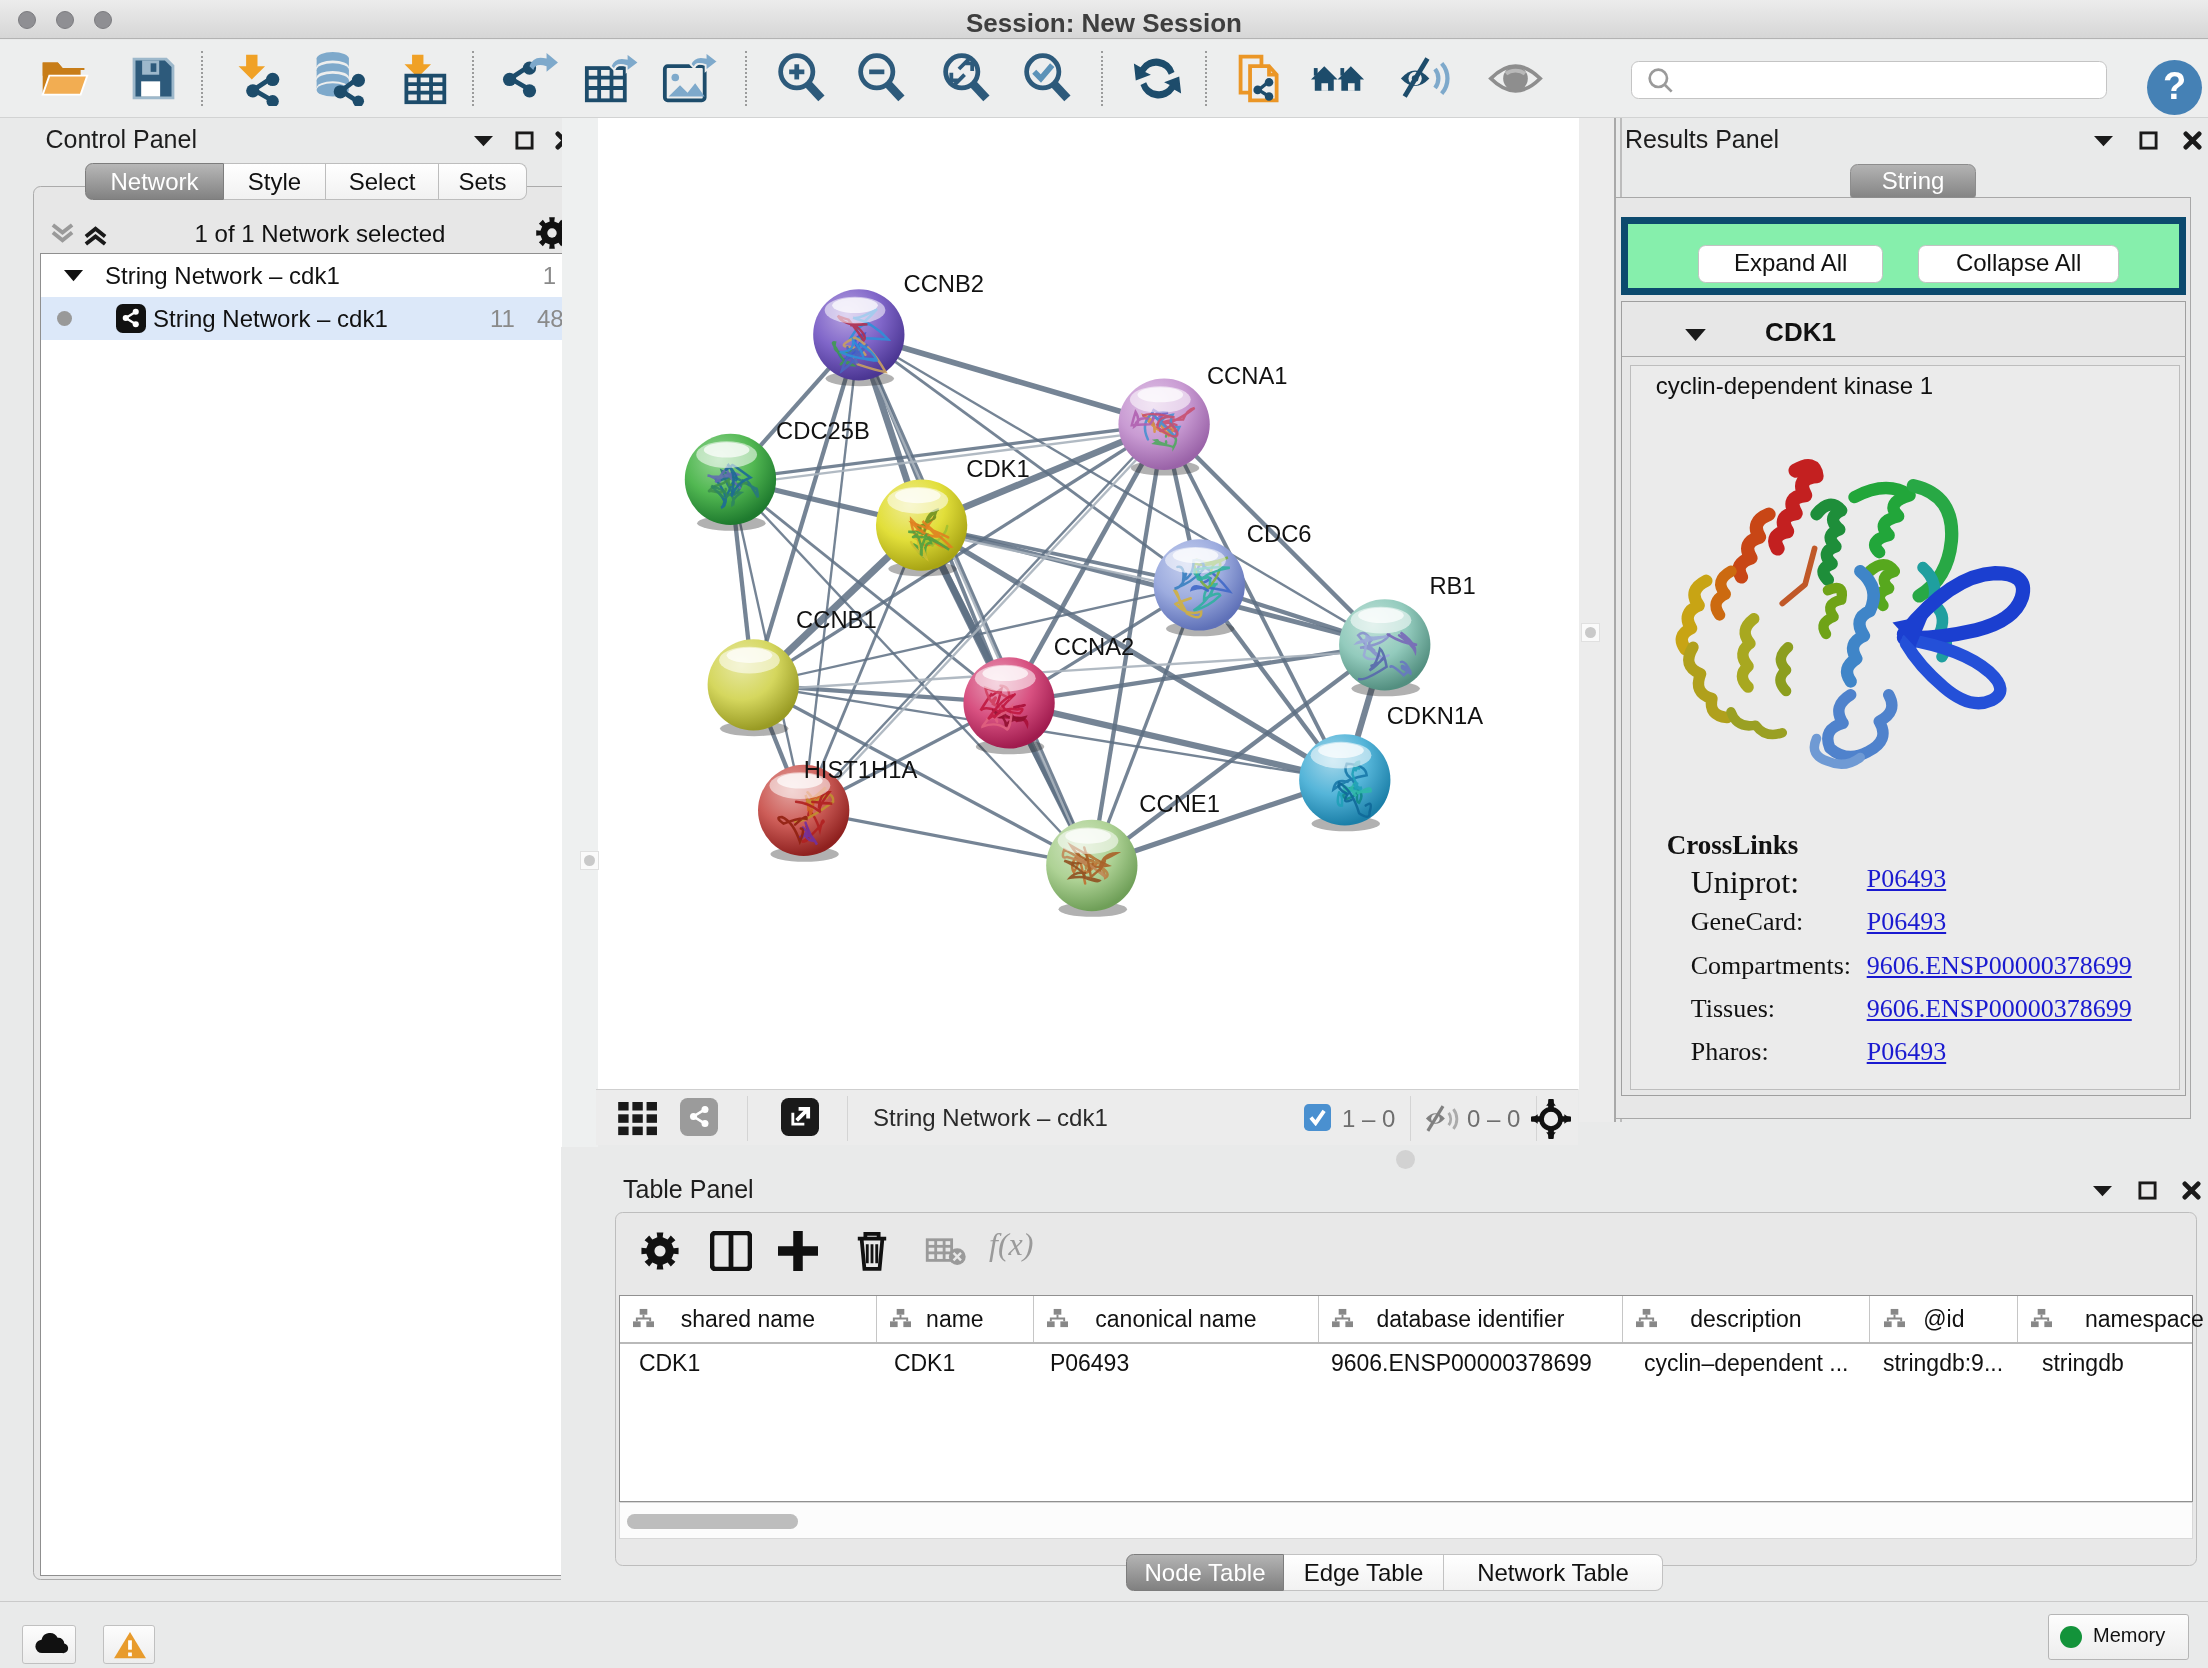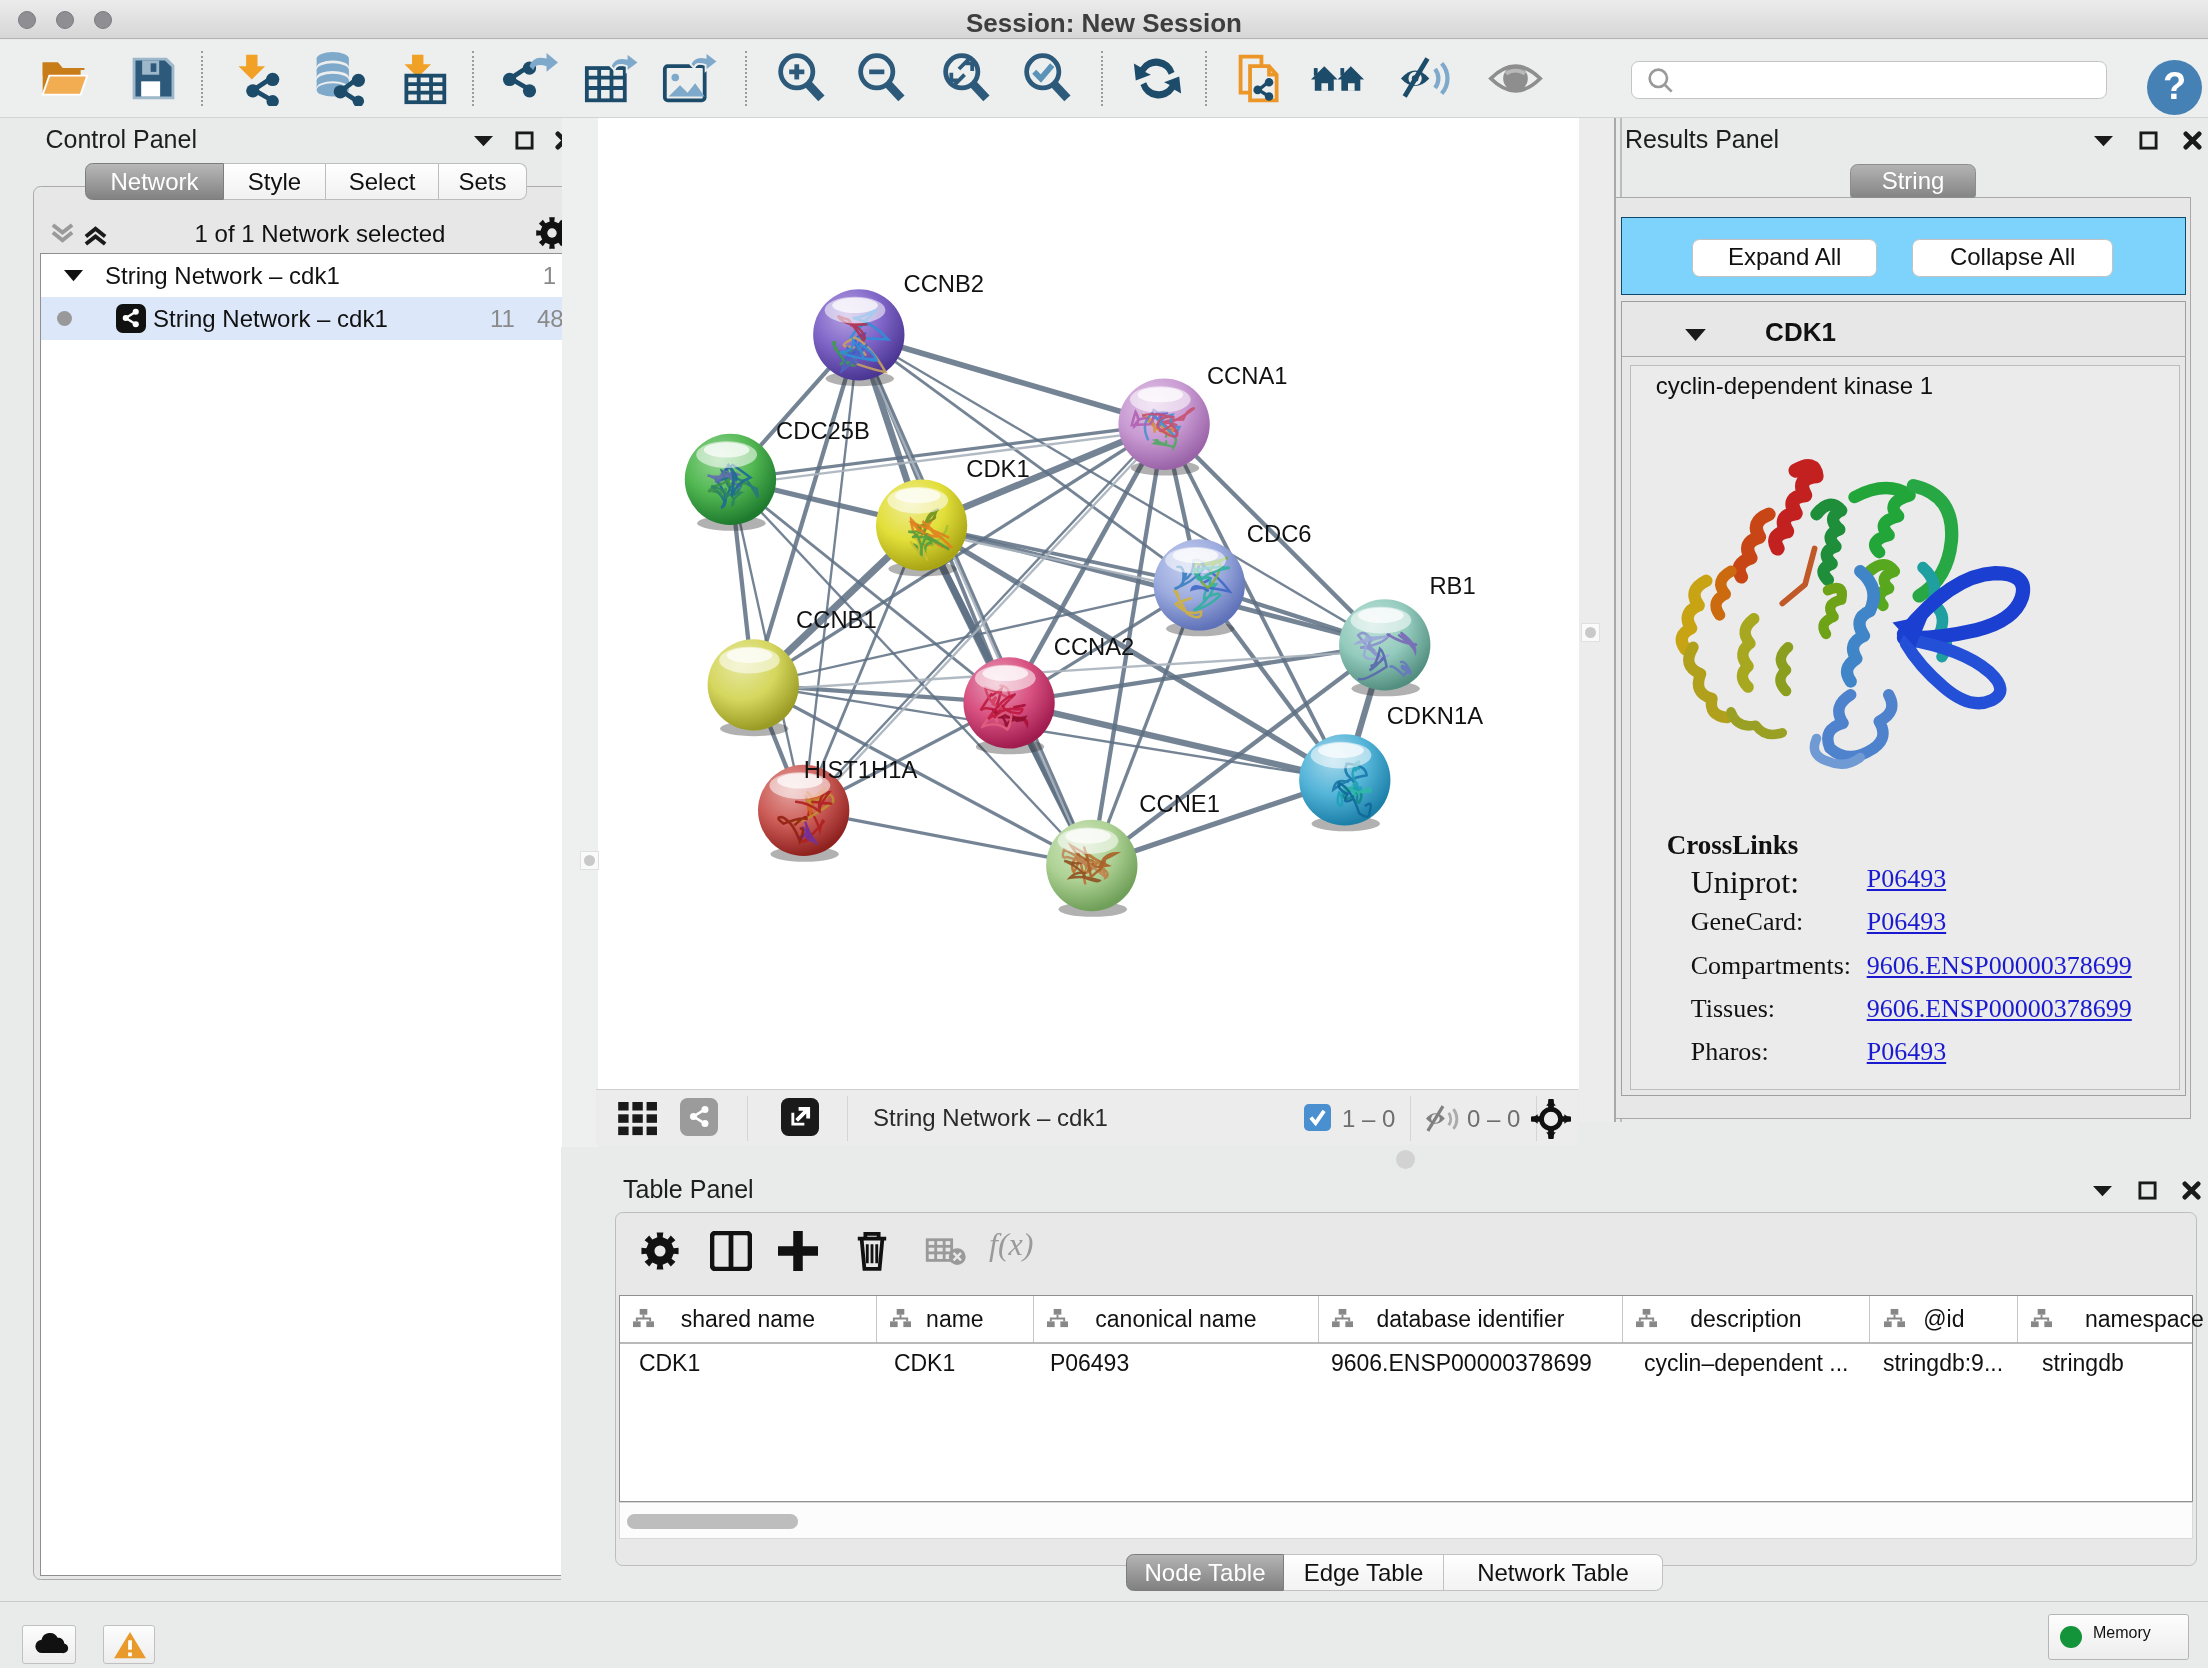--- a/index.html
+++ b/index.html
@@ -626,21 +626,21 @@
       </svg>
     <svg width="19" height="19" viewBox="0 0 20 20">
         <rect x="2" y="2" width="16" height="16" fill="none" stroke="#1a1a1a" stroke-width="3"></rect>
       </svg>
     <svg width="19" height="19" viewBox="0 0 20 20">
         <path d="M3 3 L17 17 M17 3 L3 17" stroke="#1a1a1a" stroke-width="5" stroke-linecap="round"></path>
       </svg>
   </div>
   <div class="abs" style="left:-7.6px;top:79px;width:576px;height:922px;background:#e7e7e7;border:1px solid #a8a8a8"></div>
   <div class="abs" style="left:227px;top:46px;width:126px;height:34px;border-radius:7.6px 7.6px 2.9px 2.9px;background:linear-gradient(#b3b3b3,#858585);border:1px solid #8d8d8d;color:#fff;font-size:24px;text-align:center;line-height:32px">String</div>
-  <div class="abs" style="left:-1.9px;top:99px;width:565px;height:78px;background:#7dd3fc;border:1px solid #0c4a6e">
+  <div class="abs" style="left:-1.9px;top:99px;width:565px;height:78px;background:#86efac;border:7px solid #0c4a6e">
     <div class="abs" style="left:70px;top:21px;width:185px;height:38px;background:#fff;border:1.9px solid #c2c2c2;border-radius:7.6px;font-size:24px;text-align:center;line-height:34px;color:#111">Expand All</div>
     <div class="abs" style="left:290px;top:21px;width:201px;height:38px;background:#fff;border:1.9px solid #c2c2c2;border-radius:7.6px;font-size:24px;text-align:center;line-height:34px;color:#111">Collapse All</div>
   </div>
   <div class="abs" style="left:-1.9px;top:183px;width:565px;height:795px;background:#e7e7e7;border:1px solid #9f9f9f">
     <svg style="position:absolute;left:62px;top:25px" width="23" height="15" viewBox="0 0 24 16">
         <polygon points="1,2 23,2 12,15" fill="#1a1a1a"></polygon>
       </svg>
     <div class="abs" style="left:143px;top:15px;font-size:26px;font-weight:bold;color:#111">CDK1</div>
     <div class="abs" style="left:0;top:54px;width:564px;height:1px;background:#a8a8a8"></div>
     <div class="abs" style="left:7.6px;top:63px;width:550px;height:725px;background:#ebebeb;border:1px solid #bdbdbd">
@@ -823,16 +823,16 @@
   </div>
   <div class="sbtn" style="left:103px;width:52px">
     <svg style="position:absolute;left:8.6px;top:3.8px" width="34" height="30" viewBox="0 0 36 32">
       <path d="M18 2 L35 30 H1 z" fill="#e89b2c"></path>
       <rect x="16" y="11" width="4" height="10" fill="#fff"></rect>
         <rect x="16" y="24" width="4" height="4" fill="#fff"></rect>
     </svg>
   </div>
   <div class="sbtn" style="left:2048px;top:12.4px;width:141px;height:46px;border:1.9px solid #b5b5b5">
     <div class="abs" style="left:11.4px;top:10.5px;width:22px;height:22px;border-radius:50%;background:#13933a"></div>
-    <div class="abs" style="left:44px;top:8.6px;font-size:16px;color:#111">Memory</div>
+    <div class="abs" style="left:44px;top:8.6px;font-size:20px;color:#111">Memory</div>
   </div>
 </div>
 
 
 </body></html>

